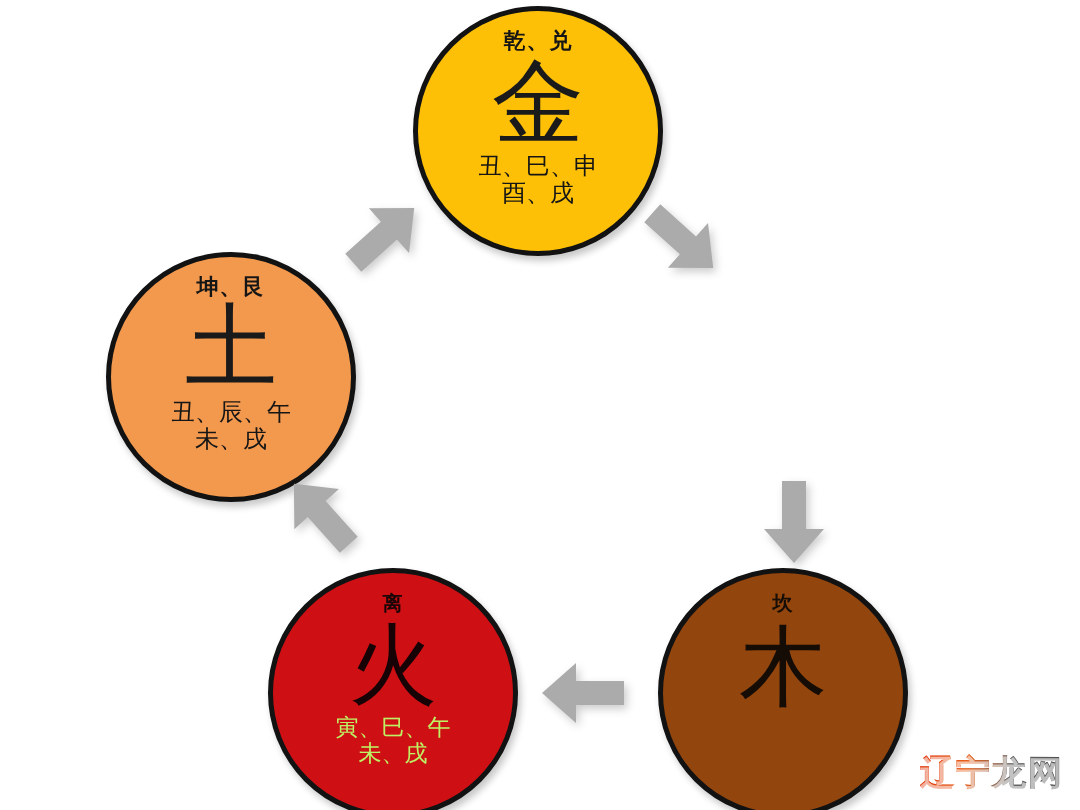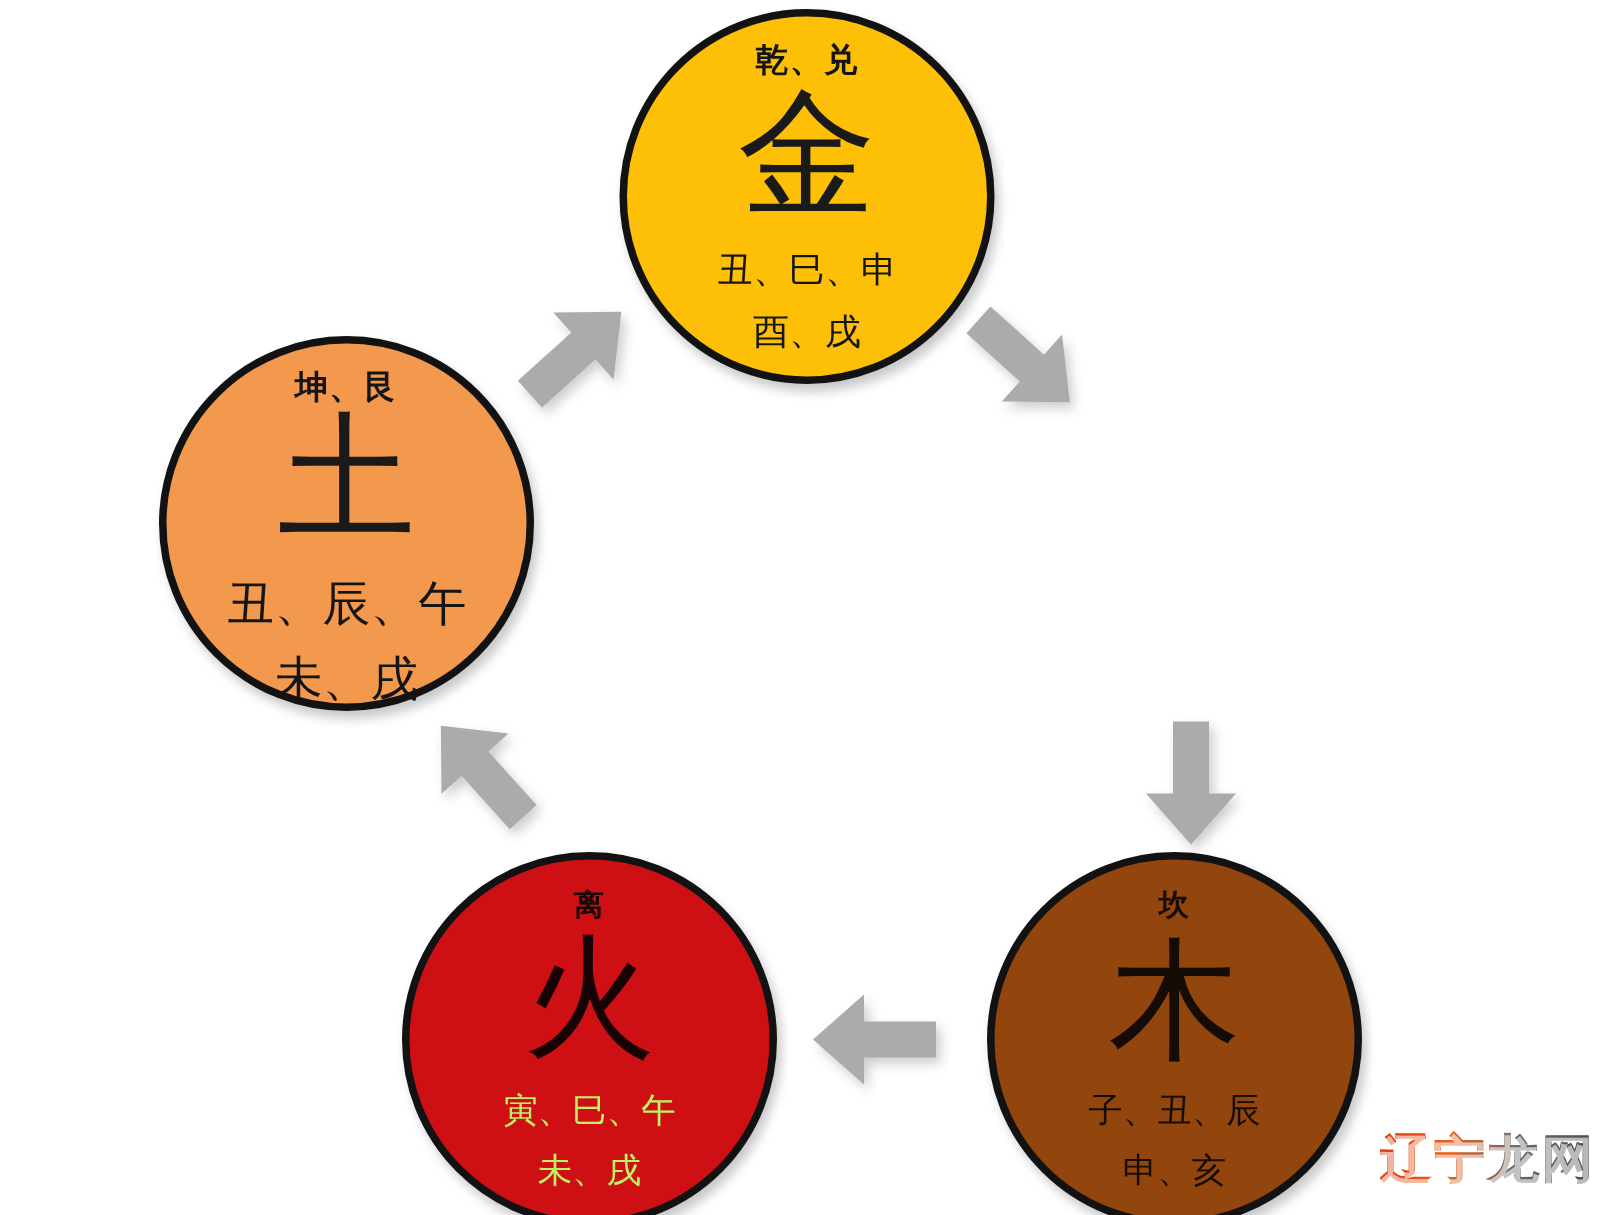--- a/index.html
+++ b/index.html
@@ -43,21 +43,21 @@
     color: #1a1a1a;
     line-height: 1;
   }
   .branches {
     font-family: "DejaVu Serif", "Liberation Serif", serif;
     color: #151515;
     text-align: center;
     line-height: 1.12;
     letter-spacing: 0px;
   }
-  .branches span { display: block; margin-top: 14px; }
+  .branches span { display: block; }
 
   
   #node-metal {
     left: 413px; top: 6px; width: 250px; height: 250px;
     background: #FDC007;
     padding-top: 18px;
   }
   #node-metal .trigram { font-size: 22px; }
   #node-metal .element { font-size: 92px; margin-top: 6px; }
   #node-metal .branches { font-size: 24px; margin-top: 4px; }
@@ -83,27 +83,27 @@
   #node-fire {
     left: 268px; top: 568px; width: 250px; height: 250px;
     background: #CE1015;
     padding-top: 20px;
   }
   #node-fire .trigram { font-size: 20px; color: #1a0507; }
   #node-fire .element { font-size: 88px; margin-top: 8px; color: #170305; }
   #node-fire .branches { font-size: 23px; margin-top: 6px; color: #bef264; }
 
   #node-earth {
-    left: 106px; top: 224px; width: 250px; height: 250px;
+    left: 106px; top: 252px; width: 250px; height: 250px;
     background: #F2994E;
     padding-top: 18px;
   }
   #node-earth .trigram { font-size: 22px; }
   #node-earth .element { font-size: 92px; margin-top: 4px; }
-  #node-earth .branches { font-size: 32px; margin-top: 6px; }
+  #node-earth .branches { font-size: 24px; margin-top: 6px; }
 
   
   .arrow {
     position: absolute;
     filter: drop-shadow(3px 4px 4px rgba(0,0,0,0.20));
   }
   #arrow-earth-metal { left: 333px; top: 186px; }
   #arrow-metal-water { left: 632px; top: 190px; }
   #arrow-water-wood  { left: 744px; top: 471px; }
   #arrow-wood-fire   { left: 534px; top: 643px; }
@@ -151,24 +151,20 @@
     <div class="branches">
       <span>丑、巳、申</span>
       <span>酉、戌</span>
     </div>
   </div>
 
 
   <div class="node" id="node-wood" style="background: rgb(146, 69, 13); border-color: rgb(18, 18, 18);">
     <div class="trigram">坎</div>
     <div class="element">木</div>
-    <div class="branches">
-      <span>子、丑、辰</span>
-      <span>申、亥</span>
-    </div>
   </div>
 
   <div class="node" id="node-fire" style="background: rgb(206, 16, 21); border-color: rgb(18, 18, 18);">
     <div class="trigram">离</div>
     <div class="element">火</div>
     <div class="branches">
       <span>寅、巳、午</span>
       <span>未、戌</span>
     </div>
   </div>

